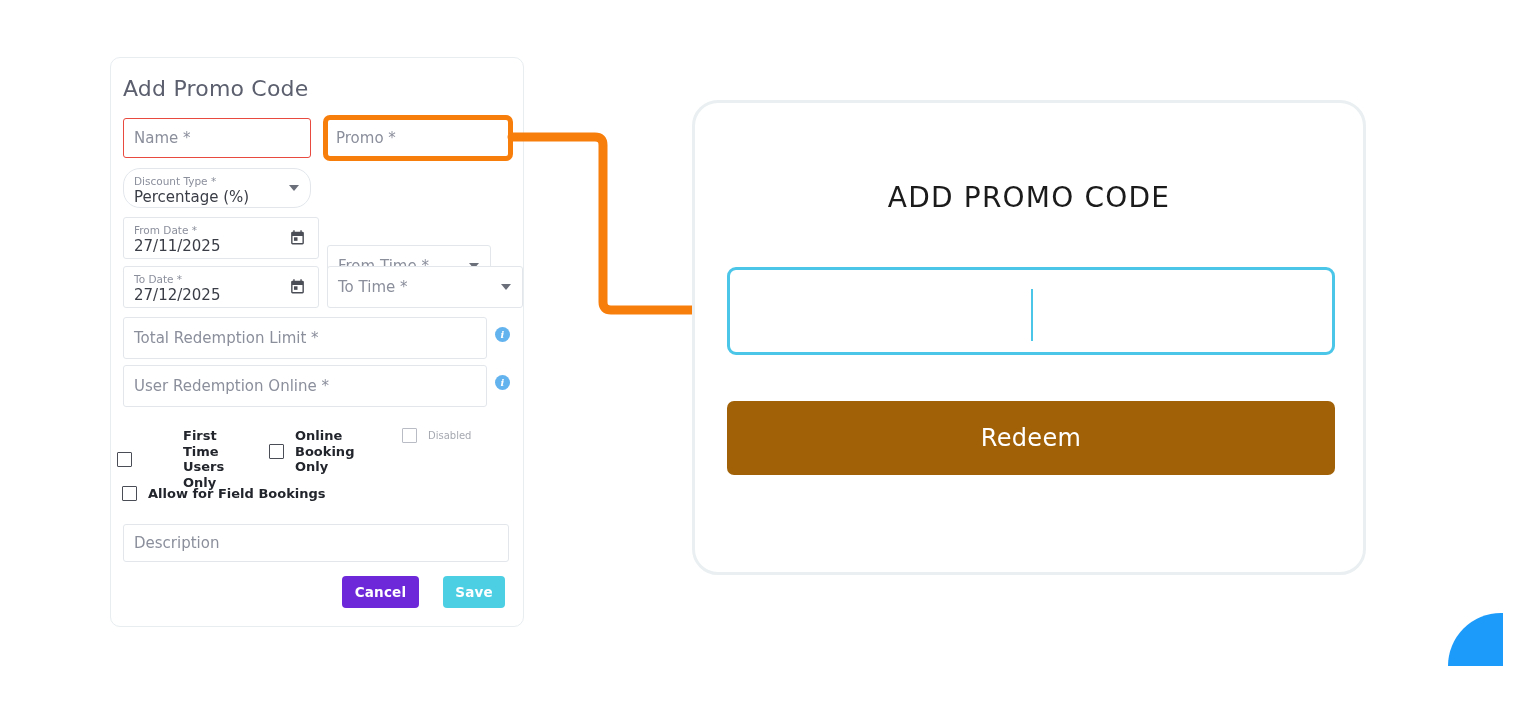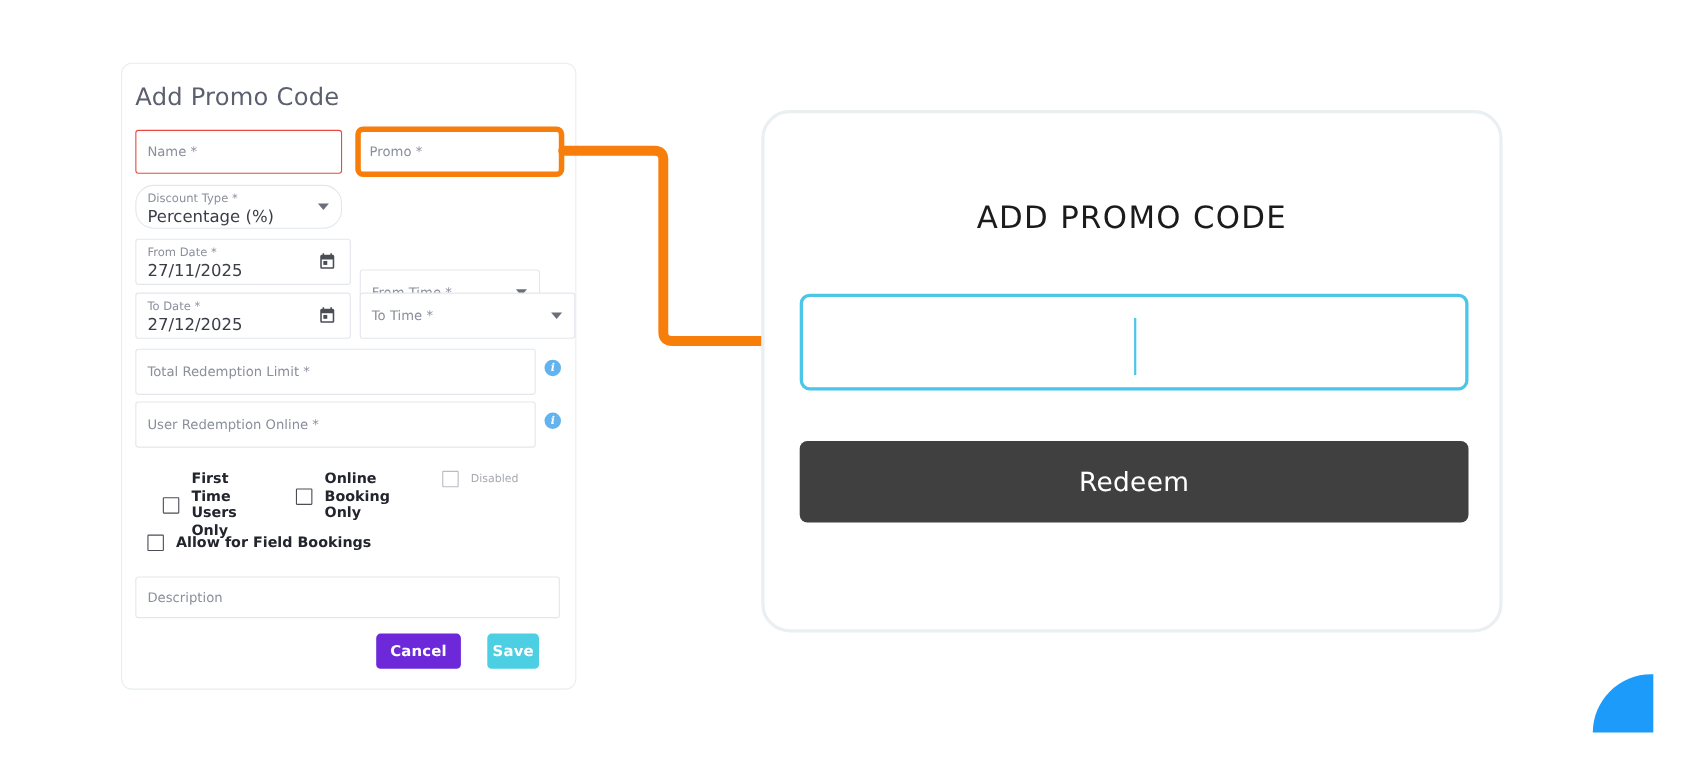--- a/index.html
+++ b/index.html
@@ -46,21 +46,21 @@
     box-sizing: border-box;
     background: #ffffff;
     border: 1px solid #e3e7ec;
     border-radius: 3px;
   }
   .fld .ph {
     position: absolute;
     left: 10px;
     top: 50%;
     transform: translateY(-50%);
-    font-size: 12px;
+    font-size: 15px;
     color: #8b8f9c;
     white-space: nowrap;
     font-family: "DejaVu Sans", "Liberation Sans", sans-serif;
   }
   .fld .mini {
     position: absolute;
     left: 10px;
     top: 6px;
     font-size: 10.5px;
     color: #8b8f9c;
@@ -195,21 +195,21 @@
     height: 52px;
     background: #4bc6e8;
   }
   .redeem-btn {
     position: absolute;
     left: 32px;
     top: 298px;
     width: 608px;
     height: 74px;
     box-sizing: border-box;
-    background: #404040;
+    background: #a16207;
     border-radius: 7px;
     display: flex;
     align-items: center;
     justify-content: center;
     color: #ffffff;
     font-size: 24px;
     font-family: "DejaVu Sans", "Liberation Sans", sans-serif;
     font-weight: 400;
     letter-spacing: .3px;
   }
@@ -292,46 +292,46 @@
   <div class="fld" style="left:12px; top:259px; width:364px; height:42px;">
     <span class="ph">Total Redemption Limit *</span>
   </div>
   <span class="info-ico" style="left:384px; top:269px;">i</span>
 
   <div class="fld" style="left:12px; top:307px; width:364px; height:42px;">
     <span class="ph">User Redemption Online *</span>
   </div>
   <span class="info-ico" style="left:384px; top:317px;">i</span>
 
-  <div class="cbrow" style="left:37px; top:370px; width:110px;">
+  <div class="cbrow" style="left:6px; top:370px; width:110px;gap:40px;">
     <span class="cbox"></span>
     <span class="cblabel" style="max-width:72px;">First Time Users Only</span>
   </div>
 
   <div class="cbrow" style="left:158px; top:370px; width:120px;">
     <span class="cbox"></span>
     <span class="cblabel" style="max-width:58px;">Online Booking Only</span>
   </div>
 
   <div class="cbrow" style="left:291px; top:370px; width:120px;">
     <span class="cbox dis"></span>
     <span class="cblabel dis">Disabled</span>
   </div>
 
-  <div class="cbrow" style="left:23px; top:428px;align-items:center;">
+  <div class="cbrow" style="left:11px; top:428px;align-items:center;">
     <span class="cbox"></span>
     <span class="cblabel" style="white-space:nowrap;">Allow for Field Bookings</span>
   </div>
 
   <div class="fld" style="left:12px; top:466px; width:386px; height:38px;padding-left:24px;">
     <span class="ph">Description</span>
   </div>
 
   <div class="btn btn-cancel" style="left:231px; top:518px; width:77px; height:32px;">Cancel</div>
-  <div class="btn btn-save" style="left:332px; top:518px; width:47px; height:32px;">Save</div>
+  <div class="btn btn-save" style="left:332px; top:518px; width:62px; height:32px;">Save</div>
 </div>
 
 <svg class="connector" viewBox="0 0 250 210">
   <path d="M 12 17 L 95 17 Q 103 17 103 25 L 103 182 Q 103 190 111 190 L 232 190" fill="none" stroke="#f87e0b" stroke-width="9" stroke-linecap="round" stroke-linejoin="round"></path>
 </svg>
 
 <div class="preview-card">
   <div class="preview-title">ADD PROMO CODE</div>
 
   <div class="preview-input">

